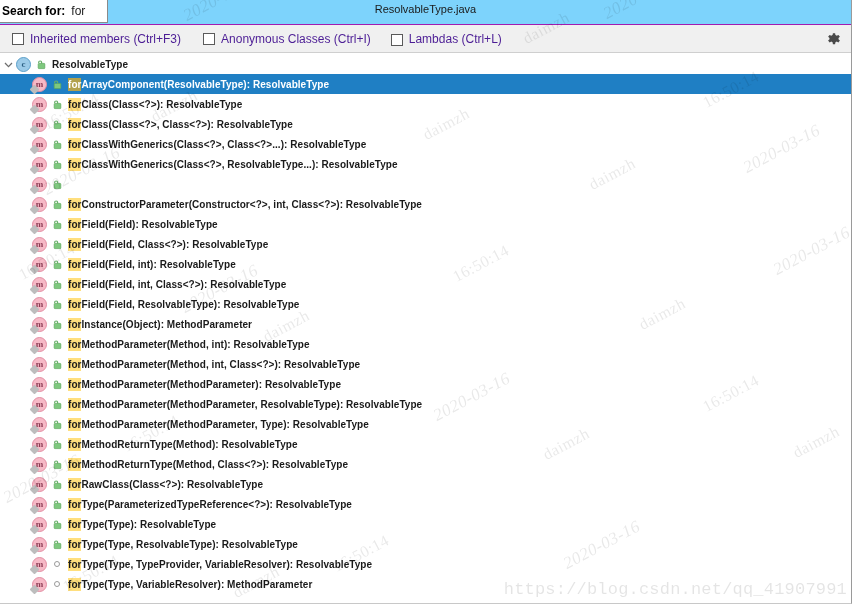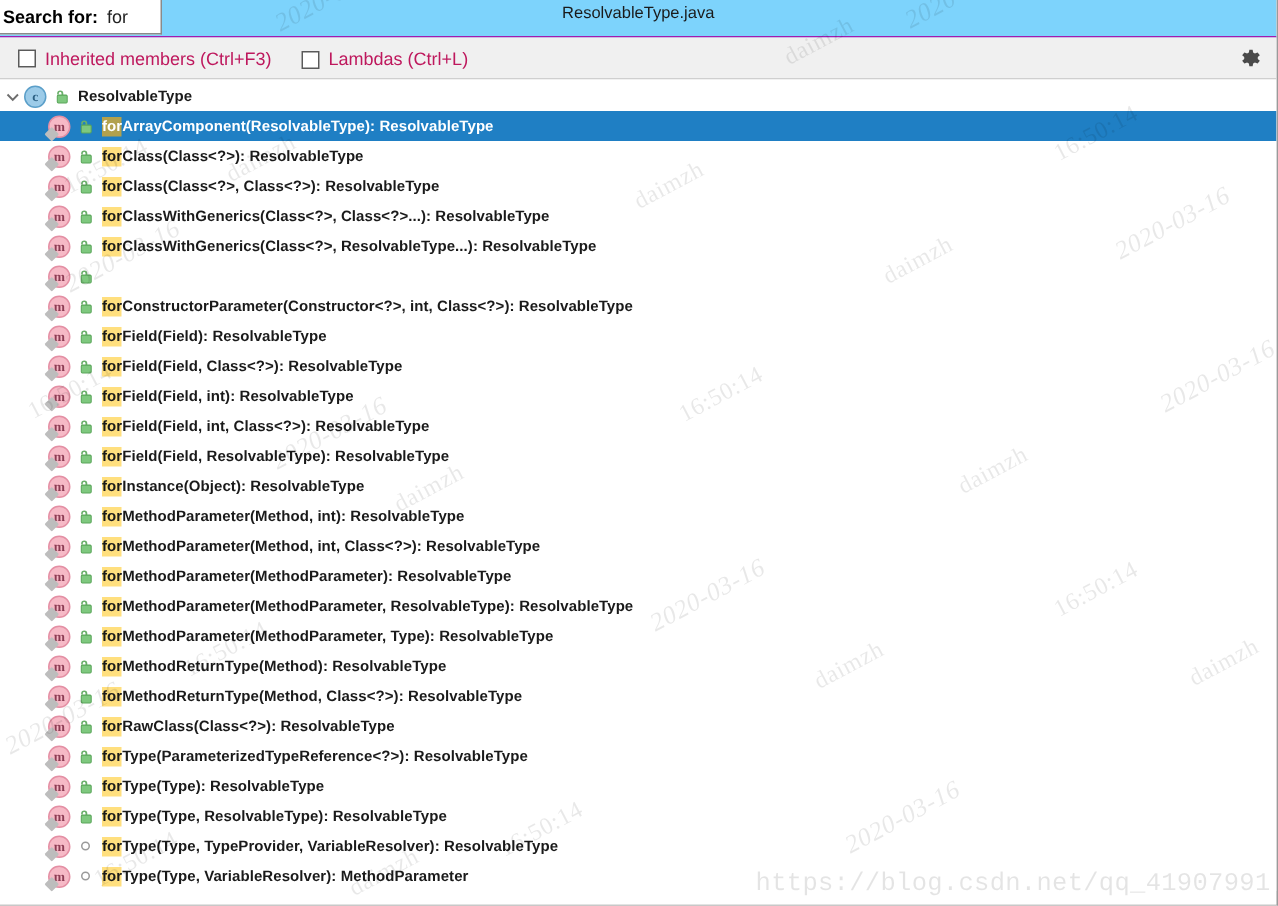--- a/index.html
+++ b/index.html
@@ -135,21 +135,21 @@
     width: 12px;
     height: 12px;
     border: 1px solid #5a5a5a;
     background: #ffffff;
     box-sizing: border-box;
     margin-right: 6px;
     flex: none;
   }
   .opt-label {
     font-size: 12px;
-    color: #be185d;
+    color: #4c1d95;
   }
   .gear {
     position: absolute;
     right: 9px;
     top: 50%;
     transform: translateY(-50%);
     width: 16px;
     height: 16px;
     line-height: 0;
     cursor: pointer;
@@ -265,20 +265,24 @@
       <span class="search-label">Search for:</span>
       <input class="search-input" type="text" value="for" style="">
     </div>
     <div class="file-title">ResolvableType.java</div>
   </div>
 
   <div class="optionsbar">
     <div class="opt o0">
       <span class="cb"></span>
       <span class="opt-label">Inherited members (Ctrl+F3)</span>
+    </div>
+    <div class="opt o1">
+      <span class="cb"></span>
+      <span class="opt-label">Anonymous Classes (Ctrl+I)</span>
     </div>
     <div class="opt o2">
       <span class="cb"></span>
       <span class="opt-label">Lambdas (Ctrl+L)</span>
     </div>
     <span class="gear">
       <svg width="16" height="16" viewBox="0 0 16 16" aria-hidden="true">
         <path fill="#4a4a4a" d="M8 5.1A2.9 2.9 0 1 0 8 10.9 2.9 2.9 0 0 0 8 5.1zm0 1.6a1.3 1.3 0 1 1 0 2.6 1.3 1.3 0 0 1 0-2.6z"></path>
         <path fill="#4a4a4a" d="M9.1 0.6H6.9l-.3 1.9a5.6 5.6 0 0 0-1.2.7L3.6 2.4 2.1 4.3l1.4 1.2a5.6 5.6 0 0 0 0 1.4L2.1 8.1l1.5 1.9 1.8-.8c.37.3.78.53 1.2.7l.3 1.9h2.2l.3-1.9c.42-.17.83-.4 1.2-.7l1.8.8 1.5-1.9-1.4-1.2a5.6 5.6 0 0 0 0-1.4l1.4-1.2-1.5-1.9-1.8.8a5.6 5.6 0 0 0-1.2-.7z" transform="translate(0,1.6) scale(1,0.98)"></path>
       </svg>
@@ -439,21 +443,21 @@
         </div>
         <div class="row">
           <span class="indent"></span>
           <span class="icon-method">m</span>
           <span class="mod">
             <svg width="11" height="11" viewBox="0 0 11 11" aria-hidden="true">
               <path d="M4.2 1.4c1.4 0 2 .9 2 1.9v1.1H5v-1c0-.6-.3-1-.9-1-.5 0-.9.4-.9 1v.6H2.1V3.3c0-1 .7-1.9 2.1-1.9z" fill="#6ab06a"></path>
               <rect x="2.2" y="4.4" width="6.6" height="5.2" rx="0.7" fill="#7ec87e" stroke="#5aa65a" stroke-width="0.7"></rect>
             </svg>
           </span>
-          <span class="label"><span class="hl">for</span><span class="plain">Instance(Object): ResolvableType</span></span>
+          <span class="label"><span class="hl">for</span><span class="plain">Instance(Object): MethodParameter</span></span>
         </div>
         <div class="row">
           <span class="indent"></span>
           <span class="icon-method">m</span>
           <span class="mod">
             <svg width="11" height="11" viewBox="0 0 11 11" aria-hidden="true">
               <path d="M4.2 1.4c1.4 0 2 .9 2 1.9v1.1H5v-1c0-.6-.3-1-.9-1-.5 0-.9.4-.9 1v.6H2.1V3.3c0-1 .7-1.9 2.1-1.9z" fill="#6ab06a"></path>
               <rect x="2.2" y="4.4" width="6.6" height="5.2" rx="0.7" fill="#7ec87e" stroke="#5aa65a" stroke-width="0.7"></rect>
             </svg>
           </span>

